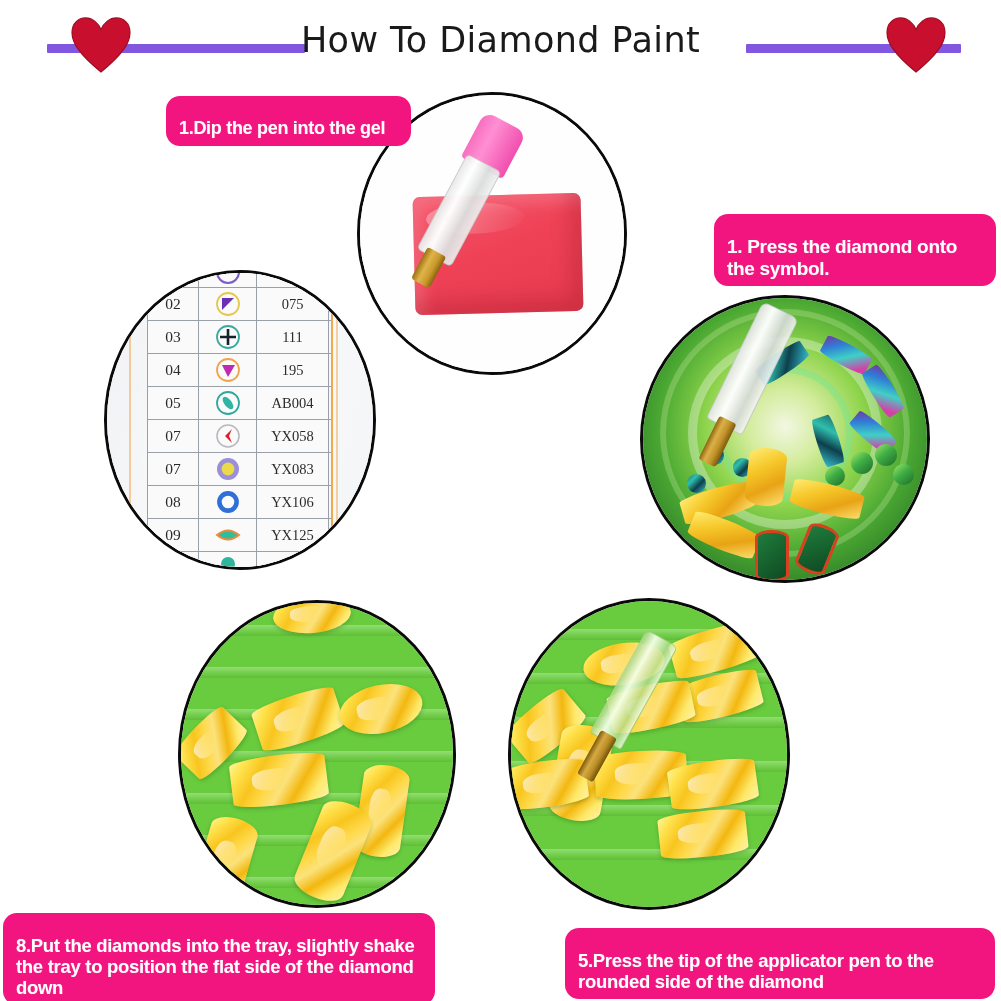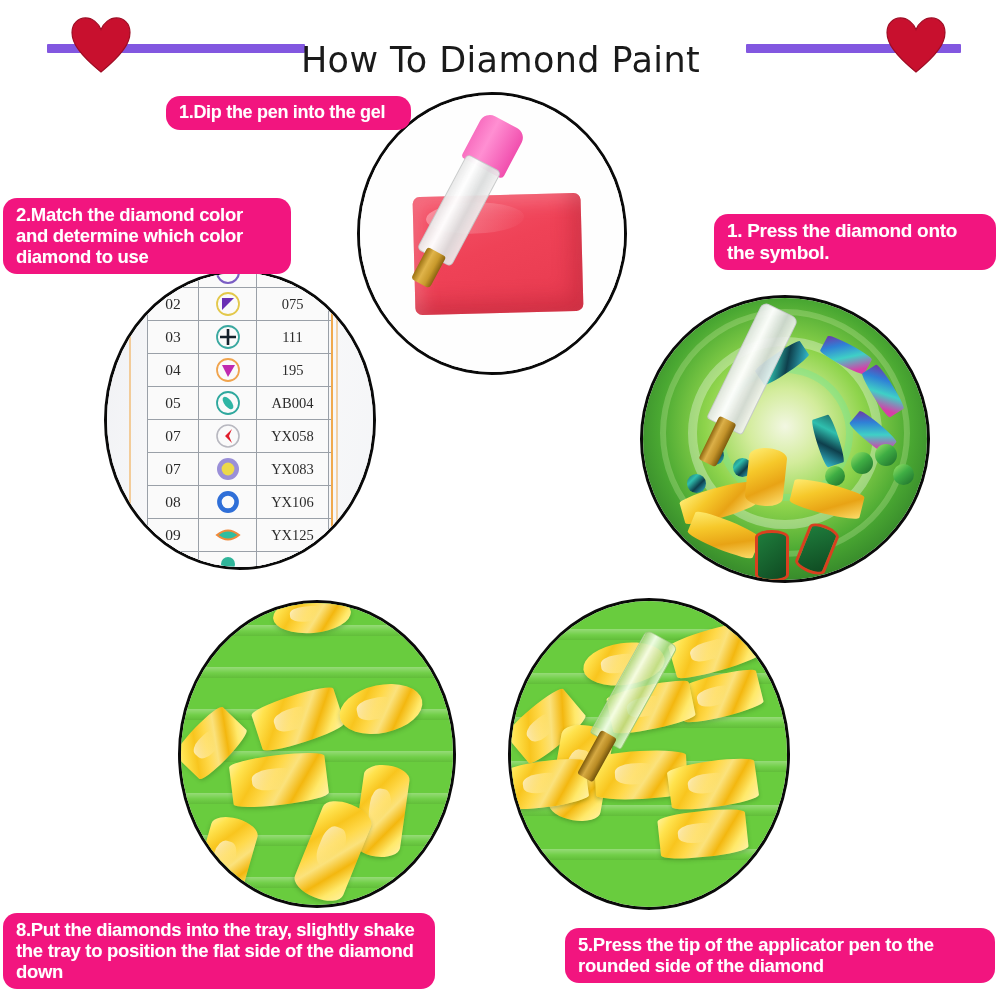--- a/index.html
+++ b/index.html
@@ -49,34 +49,33 @@
     position: absolute;
     left: 0; top: 20px;
     width: 1001px;
     text-align: center;
     font-family: "DejaVu Sans", sans-serif;
     font-size: 35px;
     font-weight: 400;
     letter-spacing: 0.4px;
     color: #1a1a1a;
     white-space: nowrap;
-    margin-top: 20px;
   }
 
   
   .plabel {
     position: absolute;
     background: #f2157f;
     color: #ffffff;
     border-radius: 14px;
     font-family: "Liberation Sans", sans-serif;
     font-weight: 700;
     line-height: 1.14;
     letter-spacing: -0.3px;
-    padding: 6px 13px 7px 13px;
+    padding: 22px 13px 7px 13px;
     z-index: 30;
     text-shadow: 0 0 1px rgba(255,255,255,.25);
   }
   .plabel.step1 { left: 166px; top: 96px;  width: 245px; font-size: 18px; }
   .plabel.step2 { left: 3px;   top: 198px; width: 288px; font-size: 18.5px; }
   .plabel.step5 { left: 714px; top: 214px; width: 282px; font-size: 19px; }
   .plabel.step3 { left: 3px;   top: 913px; width: 432px; font-size: 18.5px; }
   .plabel.step4 { left: 565px; top: 928px; width: 430px; font-size: 18.5px; }
 
   
@@ -541,18 +540,17 @@
       <div class="ygem" style="left:148px;top:210px;width:88px;height:46px;transform:rotate(-6deg);"></div>
 
       <div class="pen4">
         <div class="pen4-body"></div>
         <div class="pen4-tip"></div>
       </div>
     </div>
   </div>
 
   <div class="plabel step1">1.Dip the pen into the gel</div>
-  <div class="plabel step2">2.Match the diamond color and determine which color diamond to use</div>
   <div class="plabel step5">1.  Press the diamond onto the symbol.</div>
   <div class="plabel step3">8.Put the diamonds into the tray, slightly shake the tray to position the flat side of the diamond down</div>
   <div class="plabel step4">5.Press the tip of the applicator pen to the rounded side of the diamond</div>
 
 </div>
 
 </body></html>

